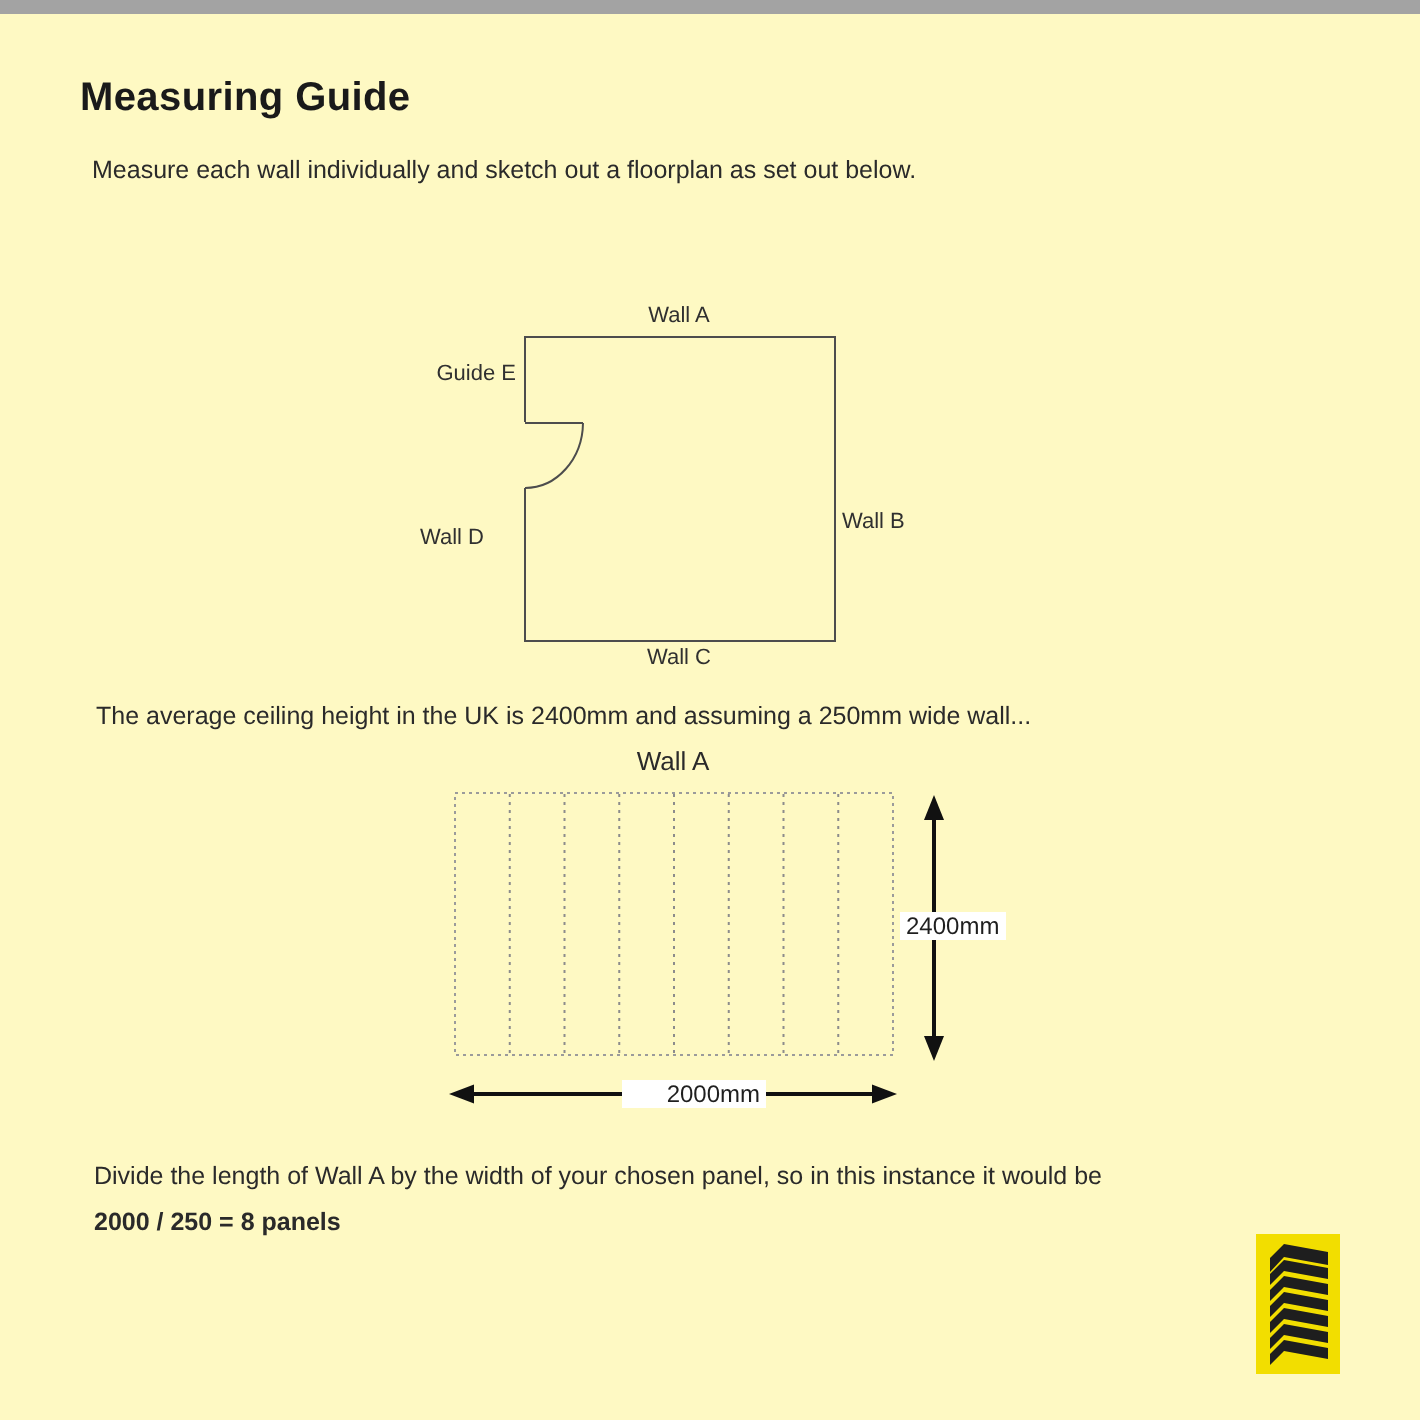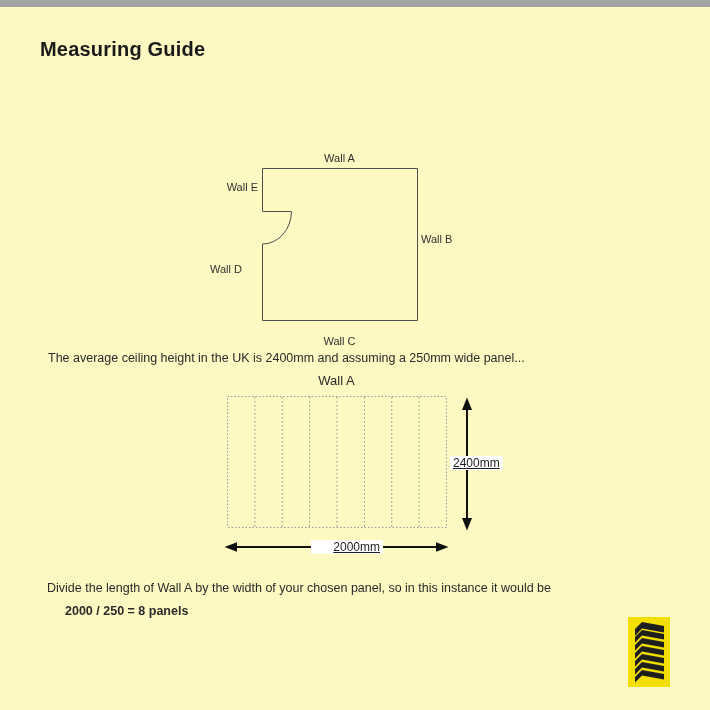--- a/index.html
+++ b/index.html
@@ -4,24 +4,24 @@
 <style>
   html,body{margin:0;padding:0;background:#fff;}
   .page{
     position:relative;width:710px;height:710px;background:#fef9c3;
     font-family:"Liberation Sans",sans-serif;color:#262626;overflow:hidden;
     border-top:7px solid #a3a3a3;
   }
   .abs{position:absolute;}
   .title{font-size:20px;font-weight:700;color:#1a1a1a;white-space:nowrap;letter-spacing:.2px;}
   .body-text{font-size:12.5px;white-space:nowrap;color:#2a2a2a;}
-  .bold{font-weight:700;margin-left:18px;}
+  .bold{font-weight:700;}
   .wall-label{font-size:11px;color:#303030;white-space:nowrap;}
   .pd-title{font-size:13px;color:#2a2a2a;white-space:nowrap;text-align:center;}
-  .dim-label{font-size:12px;color:#1f1f1f;white-space:nowrap;background:#ffffff;padding:0 3px;text-decoration:underline;}
+  .dim-label{font-size:12px;color:#1f1f1f;white-space:nowrap;background:#ffffff;padding:0 3px;}
   .center{text-align:center;}
   .right{text-align:right;}
   svg{display:block;}
   .linework{position:absolute;left:0;top:0;pointer-events:none;}
 </style>
 </head>
 <body>
 
 <div class="page">
 
@@ -54,29 +54,30 @@
       <g>
         <line x1="234" y1="540" x2="440" y2="540" stroke="#111" stroke-width="2"></line>
         <polygon points="224.5,540 237,535.2 237,544.8" fill="#111"></polygon>
         <polygon points="448.5,540 436,535.2 436,544.8" fill="#111"></polygon>
       </g>
     </g>
   </svg>
 
   <div class="abs title" style="left:40px;top:31px;">Measuring Guide</div>
 
+  <div class="abs body-text" style="left:46px;top:71px;">Measure each wall individually and sketch out a floorplan as set out below.</div>
 
 
   <div class="abs wall-label center" style="left:262px;top:145px;width:155px;">Wall A</div>
-  <div class="abs wall-label right" style="left:208px;top:174px;width:50px;">Wall E</div>
-  <div class="abs wall-label" style="left:421px;top:226px;">Wall B</div>
+  <div class="abs wall-label right" style="left:208px;top:174px;width:50px;">Guide E</div>
+  <div class="abs wall-label" style="left:421px;top:248px;">Wall B</div>
   <div class="abs wall-label right" style="left:192px;top:256px;width:50px;">Wall D</div>
-  <div class="abs wall-label center" style="left:262px;top:328px;width:155px;">Wall C</div>
+  <div class="abs wall-label center" style="left:262px;top:316px;width:155px;">Wall C</div>
 
-  <div class="abs body-text" style="left:48px;top:344px;">The average ceiling height in the UK is 2400mm and assuming a 250mm wide panel...</div>
+  <div class="abs body-text" style="left:48px;top:344px;">The average ceiling height in the UK is 2400mm and assuming a 250mm wide wall...</div>
 
   <div class="abs pd-title" style="left:227px;top:366px;width:219px;">Wall A</div>
   <div class="abs dim-label" style="left:450px;top:449px;">2400mm</div>
   <div class="abs dim-label center" style="left:311px;top:533px;width:66px;text-align:right;">2000mm</div>
 
   <div class="abs body-text" style="left:47px;top:574px;">Divide the length of Wall A by the width of your chosen panel, so in this instance it would be</div>
   <div class="abs body-text bold" style="left:47px;top:597px;">2000 / 250 = 8 panels</div>
 
   <svg class="abs" style="left:628px;top:610px;" width="42" height="70" viewBox="0 0 42 70">
     <rect x="0" y="0" width="42" height="70" fill="#F2DE00"></rect>

